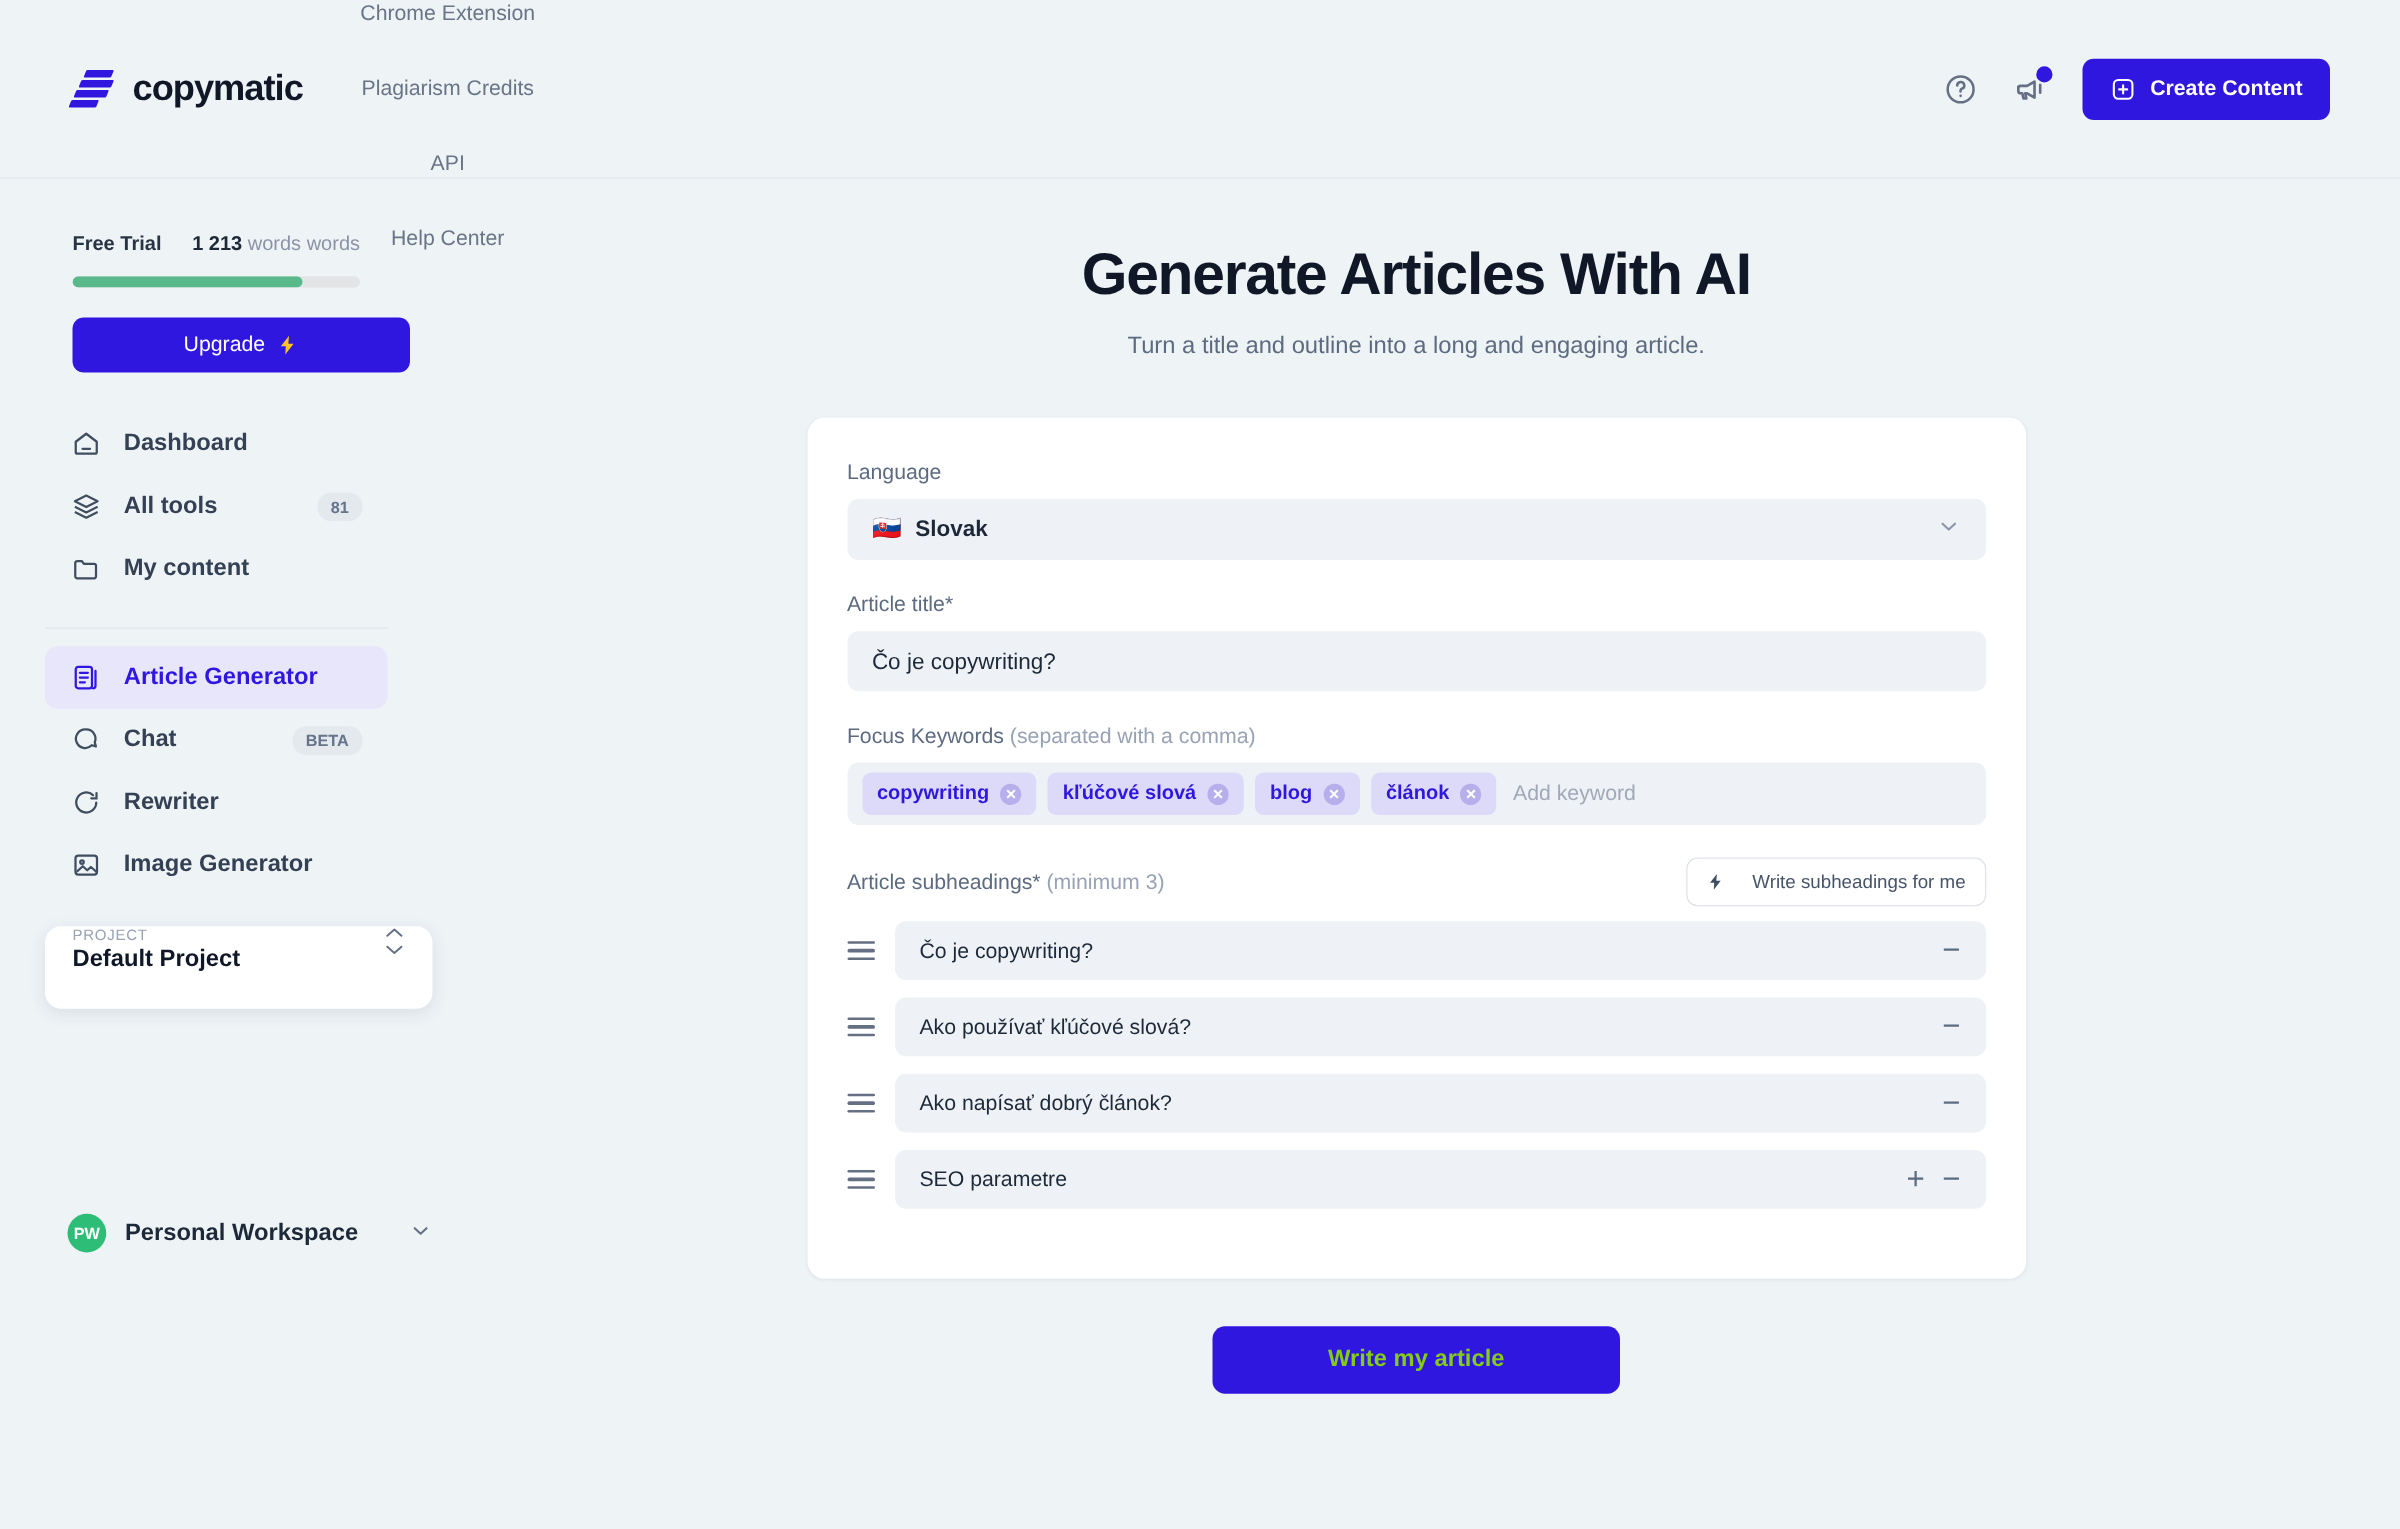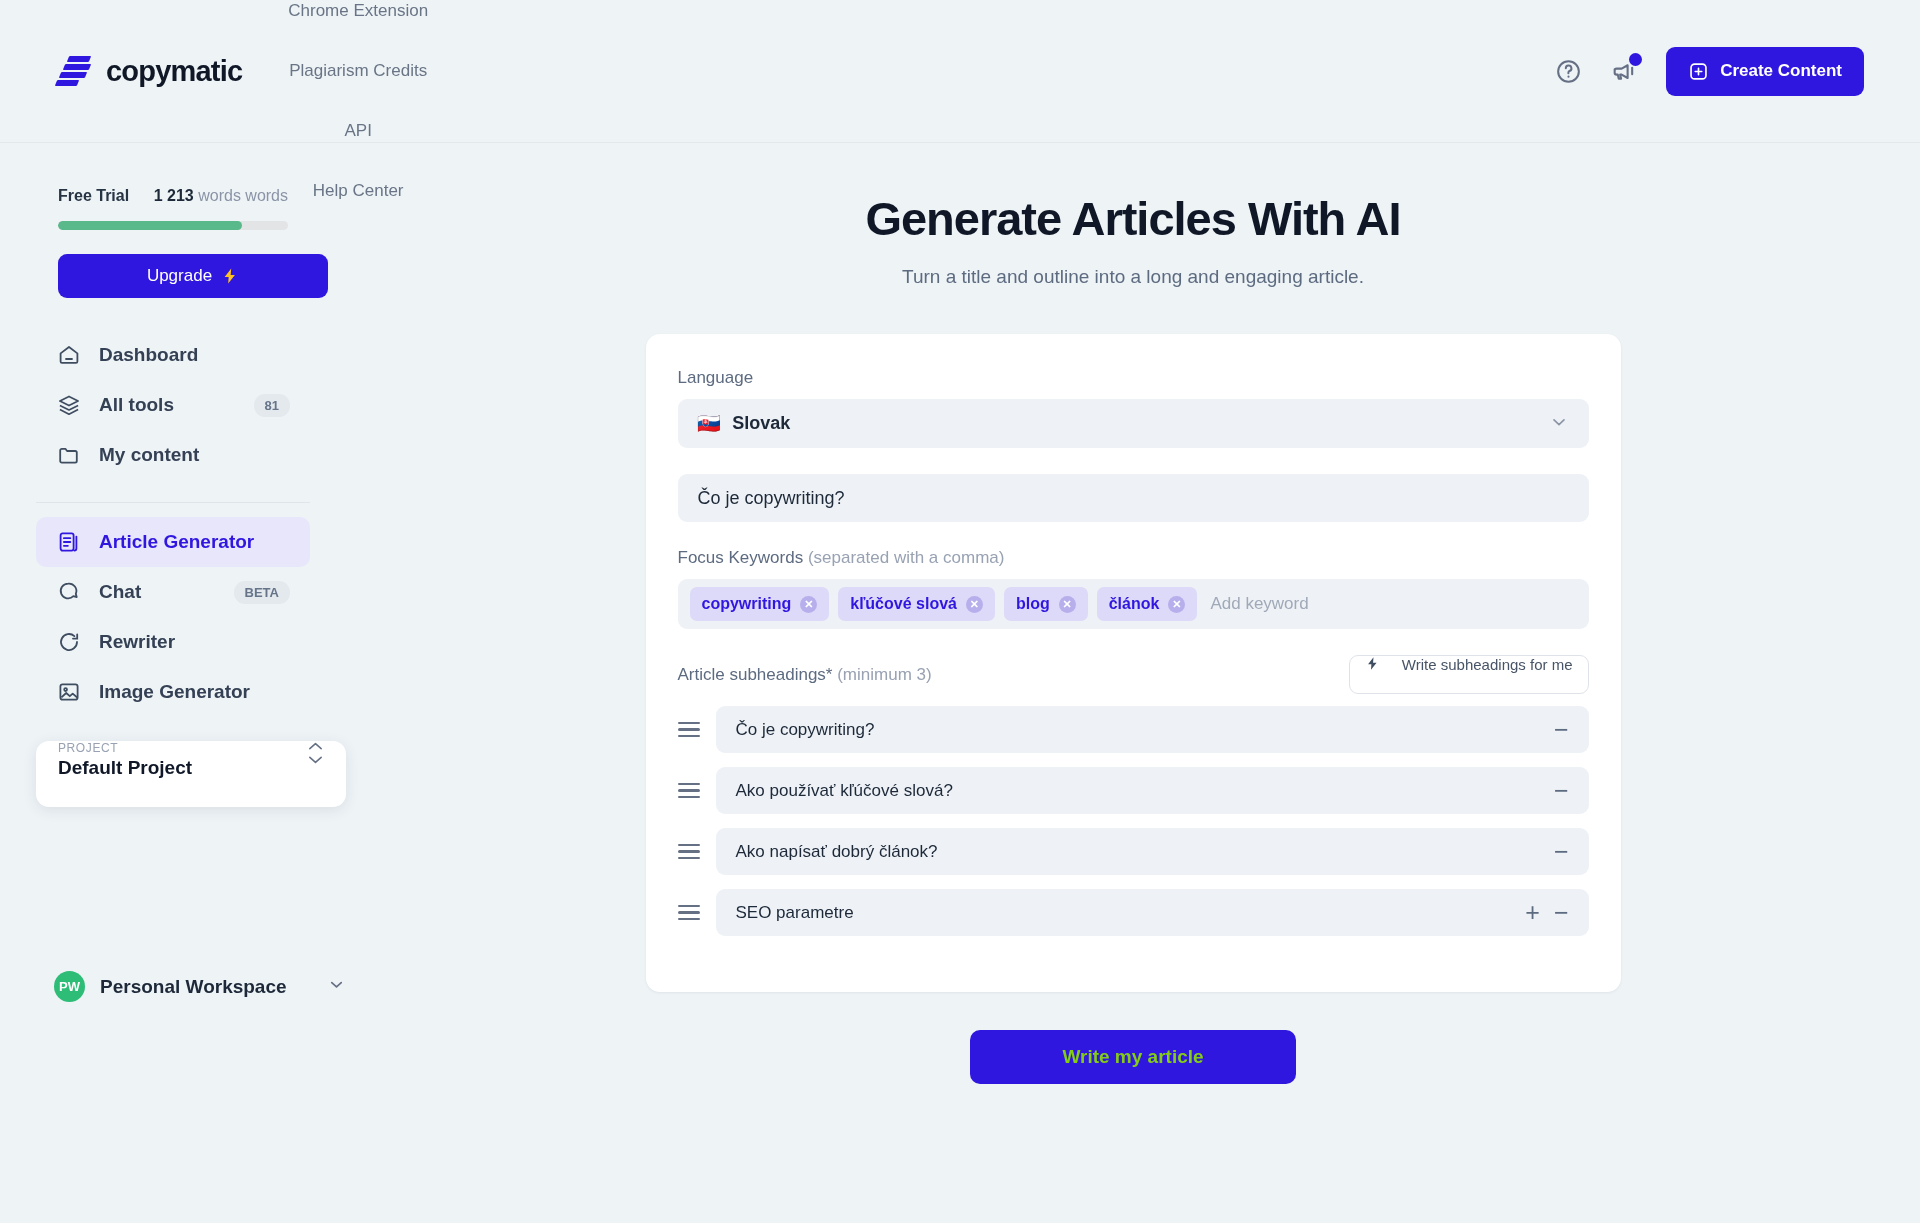--- a/index.html
+++ b/index.html
@@ -150,21 +150,21 @@
   }
   .chip-x {
     width: 17px; height: 17px; border-radius: 50%; background: #b7afec; color: #fff;
     font-size: 11px; display: flex; align-items: center; justify-content: center;
     cursor: pointer;
   }
   .chip-placeholder { font-size: 17px; color: #a0a9b8; padding-left: 4px; }
 
   .sub-head-row { display: flex; align-items: center; justify-content: space-between; margin-bottom: 12px; }
   .ai-btn {
-    display: flex; align-items: flex-start; gap: 22px;
+    display: flex; align-items: center; gap: 22px;
     border: 1px solid #dfe3e9; background: #fff; border-radius: 9px;
     height: 39px; padding: 0 15px; font-size: 15px; color: #475467;
     cursor: pointer; font-family: "Liberation Sans", sans-serif;
   }
   .sub-row { display: flex; align-items: center; gap: 16px; margin-bottom: 14px; }
   .drag-handle {
     display: flex; flex-direction: column; gap: 4px; width: 22px; cursor: grab;
   }
   .drag-handle span { display: block; height: 2.5px; background: #667085; border-radius: 2px; }
   .sub-input {
@@ -370,20 +370,21 @@
         </span>
         <span>
           <svg width="20" height="20" viewBox="0 0 24 24" fill="none" stroke="#8b95a6" stroke-width="2" stroke-linecap="round" stroke-linejoin="round">
               <path d="M6 9.5l6 5.6 6-5.6"></path>
             </svg>
         </span>
       </div>
     </div>
 
     <div class="field-block">
+      <div class="field-label">Article title*</div>
       <div class="text-input">
         <span>Čo je copywriting?</span>
       </div>
     </div>
 
     <div class="field-block">
       <div class="field-label">
         <span>Focus Keywords</span><span class="muted"> (separated with a comma)</span>
       </div>
       <div class="chips-input">

